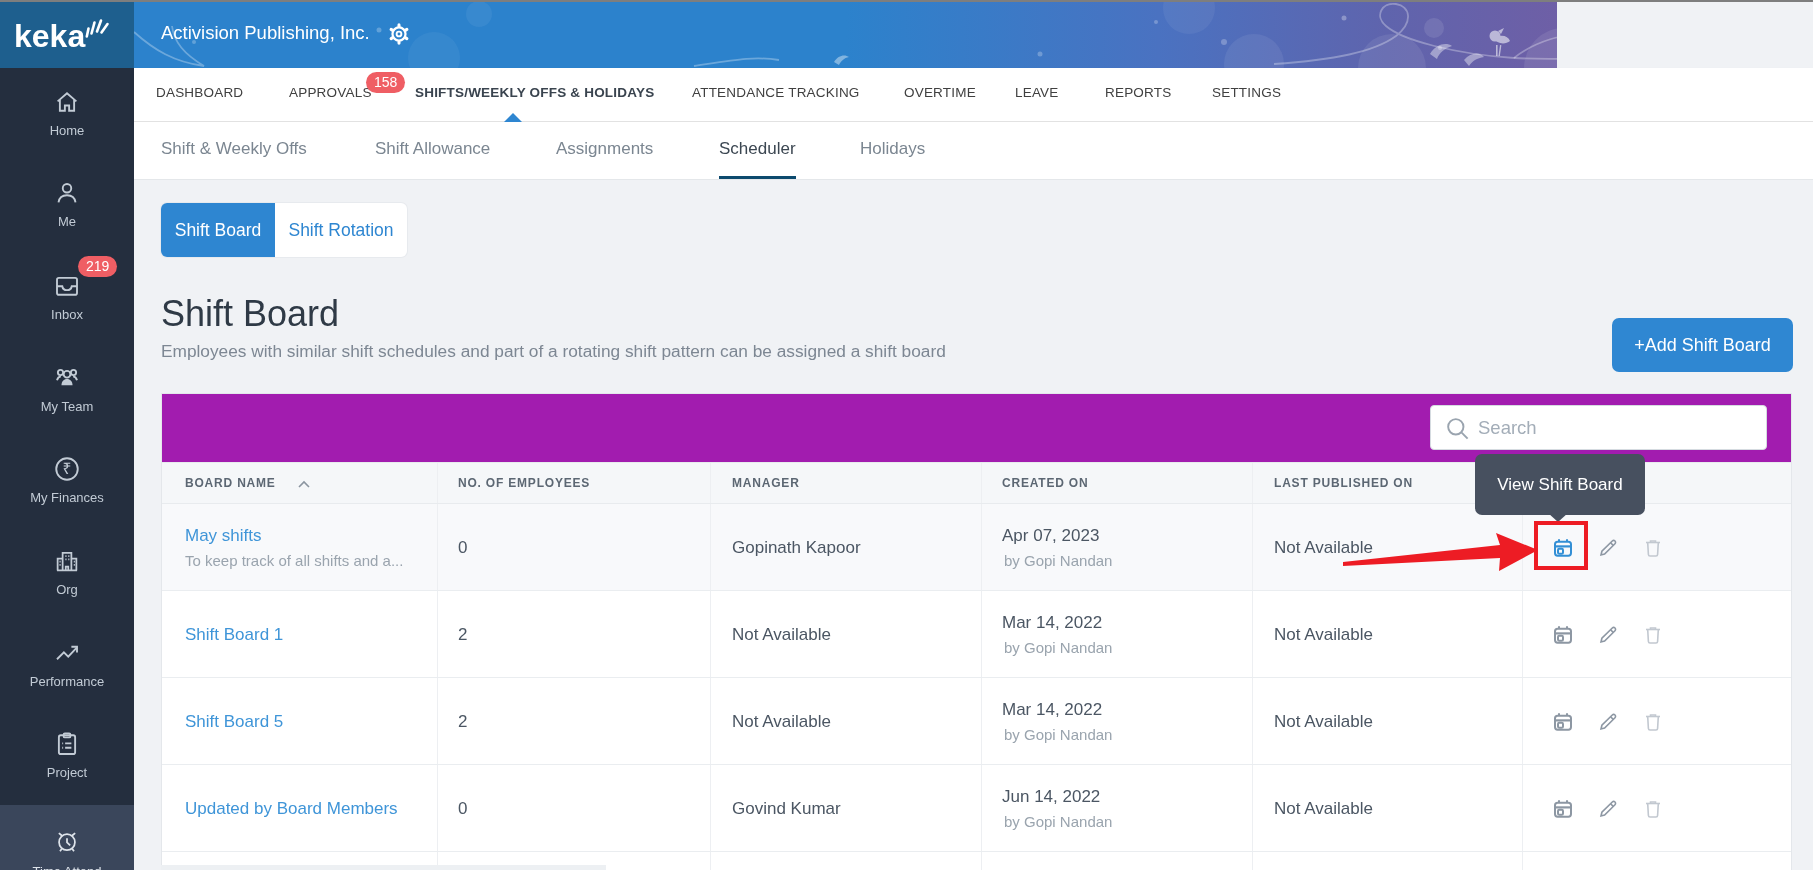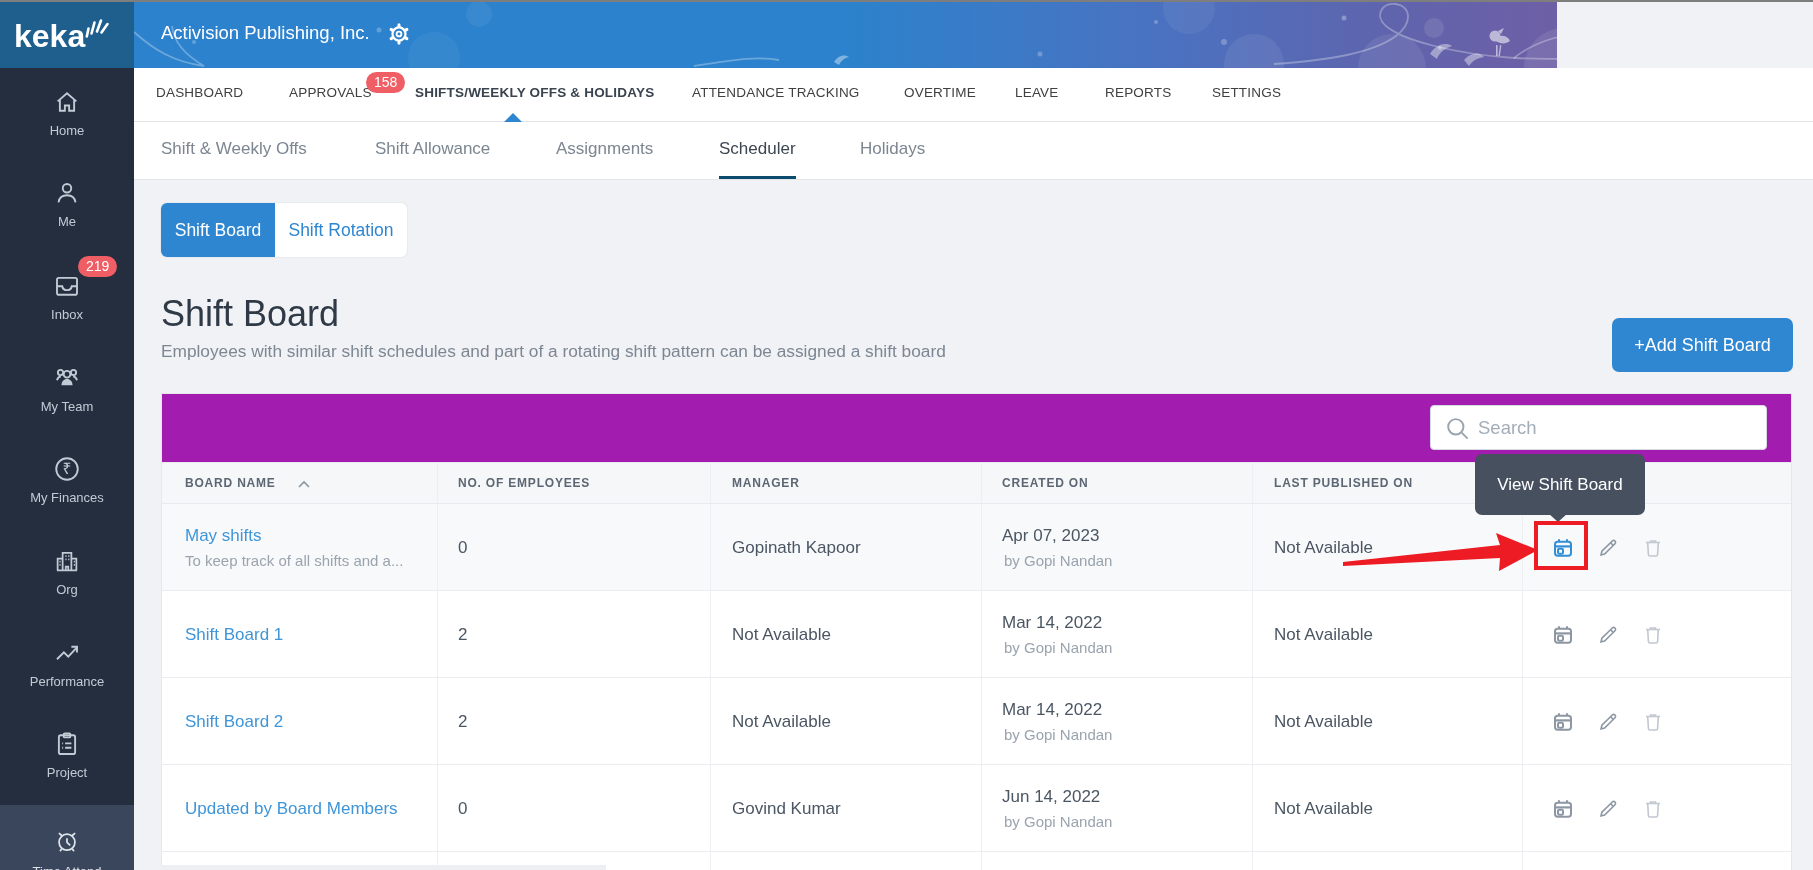--- a/index.html
+++ b/index.html
@@ -337,21 +337,21 @@
         <path d="M9.5 6.5V5h5v1.5"></path>
         <path d="M6.7 6.5l.7 12a1.6 1.6 0 001.6 1.5h6a1.6 1.6 0 001.6-1.5l.7-12"></path>
       </svg>
   </div>
   <div class="row" style="top:284px">
     <div class="vline" style="left:275px"></div>
       <div class="vline" style="left:548px"></div>
       <div class="vline" style="left:819px"></div>
       <div class="vline" style="left:1090px"></div>
       <div class="vline" style="left:1360px"></div>
-    <span class="bname" style="top:34px">Shift Board 2</span>
+    <span class="bname" style="top:34px">Shift Board 5</span>
     <span class="cmain" style="left:296px; top:34px">2</span>
     <span class="cmain" style="left:570px; top:34px">Not Available</span>
     <span class="cmain" style="left:840px; top:22px">Mar 14, 2022</span>
     <span class="csub" style="left:842px; top:48px">by Gopi Nandan</span>
     <span class="cmain" style="left:1112px; top:34px">Not Available</span>
     <svg class="icons" style="left:1389px; top:31px" width="24" height="25" viewBox="0 0 24 24" fill="none" stroke="#8d97a3" stroke-width="2">
         <path d="M8 3.8 V6.4 M16 3.8 V6.4"></path>
         <rect x="4" y="6.2" width="16" height="14" rx="2.6"></rect>
         <path d="M4.2 10.9 h15.6" stroke-width="2.2"></path>
         <rect x="7" y="13.2" width="5" height="5" rx="1.3"></rect>

